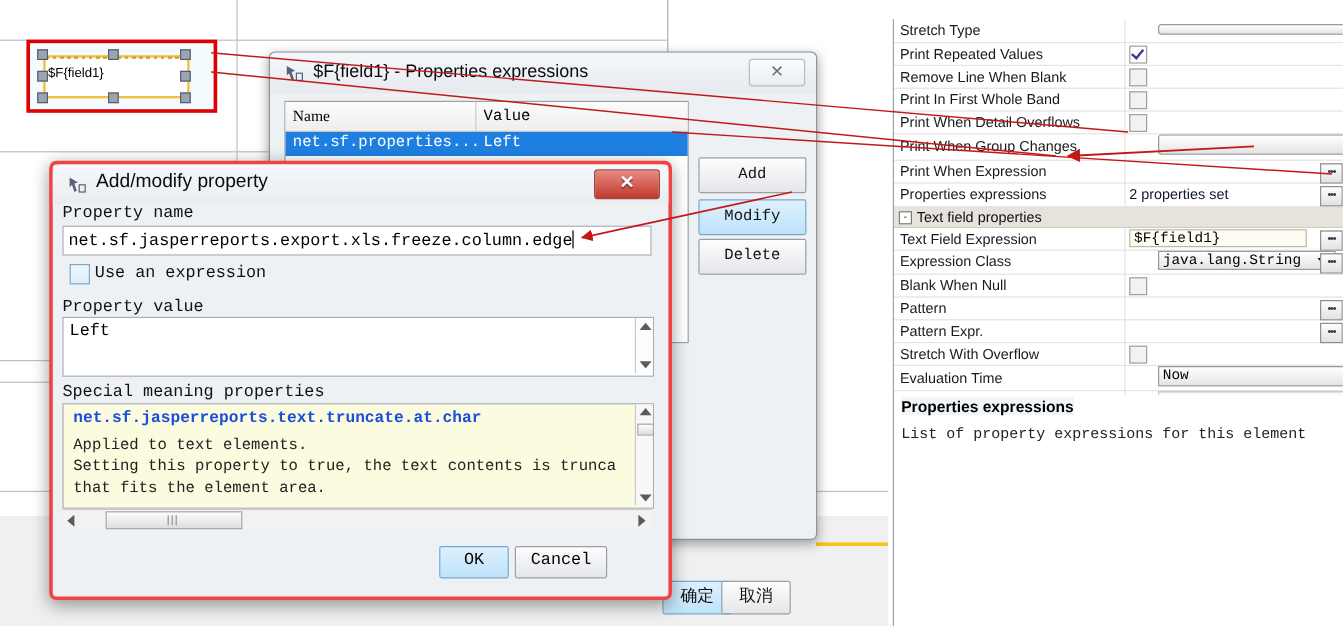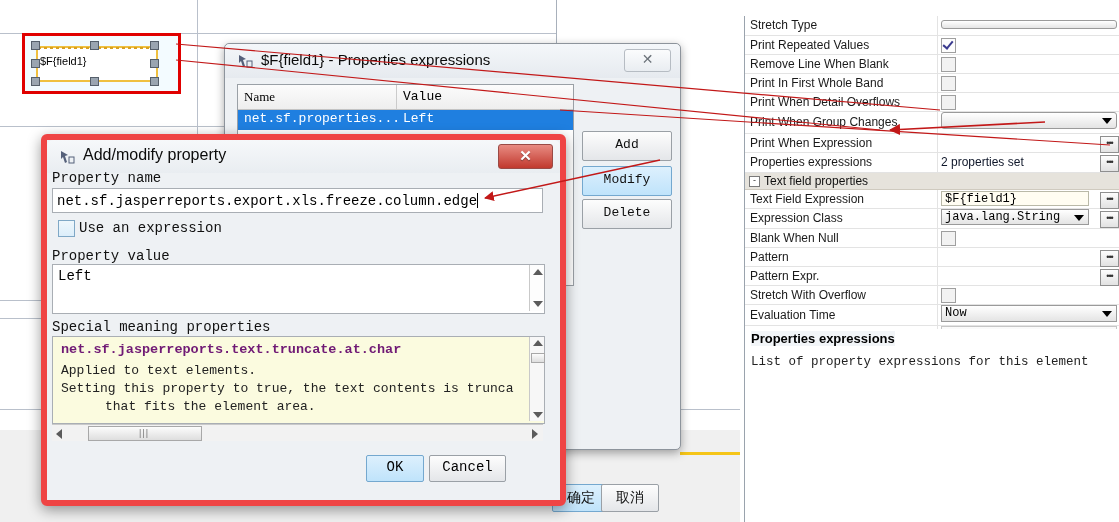--- a/index.html
+++ b/index.html
@@ -35,21 +35,21 @@
   .prop-val{border-bottom:1px solid #e3e3e3;padding:0 3px;position:relative;}
   .section-row td{background:#e6e3dc;border-bottom:1px solid #cfcabf;font-size:12px;padding-left:4px;color:#111;}
   .section-toggle{display:inline-block;width:9px;height:9px;border:1px solid #7a7a7a;background:#fff;
      line-height:7px;text-align:center;font-size:9px;margin-right:4px;vertical-align:middle;color:#333;}
   .chk{display:inline-block;width:13px;height:13px;border:1px solid #9f9f9f;background:#f2f2f2;
      position:relative;vertical-align:middle;margin-top:2px;}
   .chk.checked{background:#fdfdfd;}
   .chk.checked:after{content:"";position:absolute;left:3px;top:0px;width:4px;height:8px;
      border:solid #3b3b8f;border-width:0 2px 2px 0;transform:rotate(40deg);}
   .combo{display:inline-block;height:15px;width:100%;box-sizing:border-box;border:1px solid #9a9a9a;
-     background:linear-gradient(#ffffff,#e4e4e4);position:relative;}
+     background:linear-gradient(#ffffff,#e4e4e4);position:relative;margin-left:24px;}
   .combo .txt{position:absolute;left:3px;top:0px;font-family:"Liberation Mono",monospace;font-size:12px;}
   .combo .arrow{position:absolute;right:4px;top:5px;width:0;height:0;border-left:5px solid transparent;
      border-right:5px solid transparent;border-top:6px solid #000;}
   .combo.empty{background:linear-gradient(#fbfbfb,#ececec);}
   .combo.disabled .arrow{border-top-color:#b4b4b4;}
   .ellipsis-btn{position:absolute;right:1px;top:2px;width:17px;height:15px;border:1px solid #8f8f8f;
      background:linear-gradient(#fdfdfd,#e2e2e2);font-size:9px;line-height:13px;text-align:center;
      letter-spacing:-1px;color:#333;}
   .val-text{font-family:"Liberation Mono",monospace;font-size:12px;line-height:19px;}
   .val-text.muted{color:#0f172a;font-family:Liberation Sans, sans-serif;}
@@ -92,21 +92,21 @@
   #btn-modify{top:122px;}
   #btn-delete{top:155px;}
 
   .cn-btn{position:absolute;height:26px;width:56px;border:1px solid #9aa0a6;border-radius:2px;
      text-align:center;line-height:24px;font-size:14px;font-family:"DejaVu Sans",sans-serif;color:#111;}
   #btn-ok-cn{left:327px;top:440px;background:linear-gradient(#ddf0fd,#bfe3fb);border-color:#74a8cf;}
   #btn-cancel-cn{left:376px;top:440px;background:linear-gradient(#fdfdfd,#e4e6e9);}
 
   
   #dlg-addmod{left:41px;top:134px;width:513px;height:360px;
-     background:#eef1f4;border:6px solid #ef4444;border-radius:6px;
+     background:#eef1f4;border:3px solid #ef4444;border-radius:6px;
      box-shadow:0 4px 14px rgba(0,0,0,.4);}
   #dlg-addmod .titlebar{position:absolute;left:0;top:0;width:100%;height:33px;
      background:linear-gradient(#f6f8fa,#e9edf1);border-radius:6px 6px 0 0;}
   #dlg-addmod .title-text{position:absolute;left:36px;top:6px;font-size:16px;color:#0b0b0b;}
   #dlg-addmod .win-x{position:absolute;right:7px;top:4px;width:53px;height:23px;border-radius:3px;
      border:1px solid #9a4a45;background:linear-gradient(#e88b82,#c1392e);
      text-align:center;line-height:21px;color:#fff;font-size:15px;font-weight:bold;
      text-shadow:0 1px 1px rgba(0,0,0,.4);}
 
   .field-label{position:absolute;font-family:"Liberation Mono",monospace;font-size:14px;color:#111;}
@@ -116,21 +116,21 @@
   .caret{display:inline-block;width:1px;height:15px;background:#000;vertical-align:-3px;}
   #chk-useexpr{position:absolute;left:58px;top:220px;width:15px;height:15px;border:1px solid #7fa8c6;
      background:linear-gradient(#eef7fc,#dceefa);}
   #lbl-useexpr{left:79px;top:220px;}
   #lbl-propvalue{left:52px;top:248px;}
   #box-propvalue{position:absolute;left:52px;top:264px;width:491px;height:48px;border:1px solid #a9aeb4;background:#fff;}
   #txt-propvalue{position:absolute;left:5px;top:3px;font-family:"Liberation Mono",monospace;font-size:14px;}
   #lbl-special{left:52px;top:319px;text-align:center;}
   #box-special{position:absolute;left:52px;top:336px;width:491px;height:86px;border:1px solid #a9aeb4;background:#fbfbdf;}
   #special-prop-name{position:absolute;left:8px;top:5px;font-family:"Liberation Mono",monospace;
-     font-size:13.5px;font-weight:bold;color:#701a75;}
+     font-size:13.5px;font-weight:bold;color:#1d4ed8;}
   .special-line{position:absolute;left:8px;font-family:"Liberation Mono",monospace;font-size:13px;color:#222;white-space:nowrap;}
 
   
   .sb-v{position:absolute;width:15px;background:#fdfdfd;border-left:1px solid #c9c9c9;}
   .sb-h{position:absolute;height:16px;background:#f2f2f2;border-top:1px solid #c9c9c9;}
   .sb-arrow-up,.sb-arrow-dn{position:absolute;left:3px;width:0;height:0;
      border-left:5px solid transparent;border-right:5px solid transparent;}
   .sb-arrow-up{border-bottom:6px solid #5b5b5b;}
   .sb-arrow-dn{border-top:6px solid #5b5b5b;}
   .sb-arrow-l,.sb-arrow-r{position:absolute;top:4px;width:0;height:0;
@@ -384,21 +384,21 @@
     <div class="sb-arrow-up" style="top:4px;"></div>
     <div class="sb-arrow-dn" style="bottom:4px;"></div>
   </div>
 </div>
 
 <div class="abs field-label" id="lbl-special">Special meaning properties</div>
 <div class="abs" id="box-special">
   <div id="special-prop-name">net.sf.jasperreports.text.truncate.at.char</div>
   <div class="special-line" style="top:26px;">Applied to text elements.</div>
   <div class="special-line" style="top:44px;">Setting this property to true, the text contents is trunca</div>
-  <div class="special-line" style="top:62px;margin-left:44px;">that fits the element area.</div>
+  <div class="special-line" style="top:62px;">that fits the element area.</div>
   <div class="sb-v" style="right:0;top:0;width:14px;height:84px;background:#f7f7f7;">
     <div class="sb-arrow-up" style="top:3px;"></div>
     <div class="sb-thumb-v" style="left:1px;top:16px;height:8px;"></div>
     <div class="sb-arrow-dn" style="bottom:3px;"></div>
   </div>
 </div>
 
 <div class="abs sb-h" style="left:52px;top:424px;width:491px;">
   <div class="sb-arrow-l" style="left:4px;"></div>
   <div class="sb-thumb-h" style="left:36px;top:1px;width:112px;">

